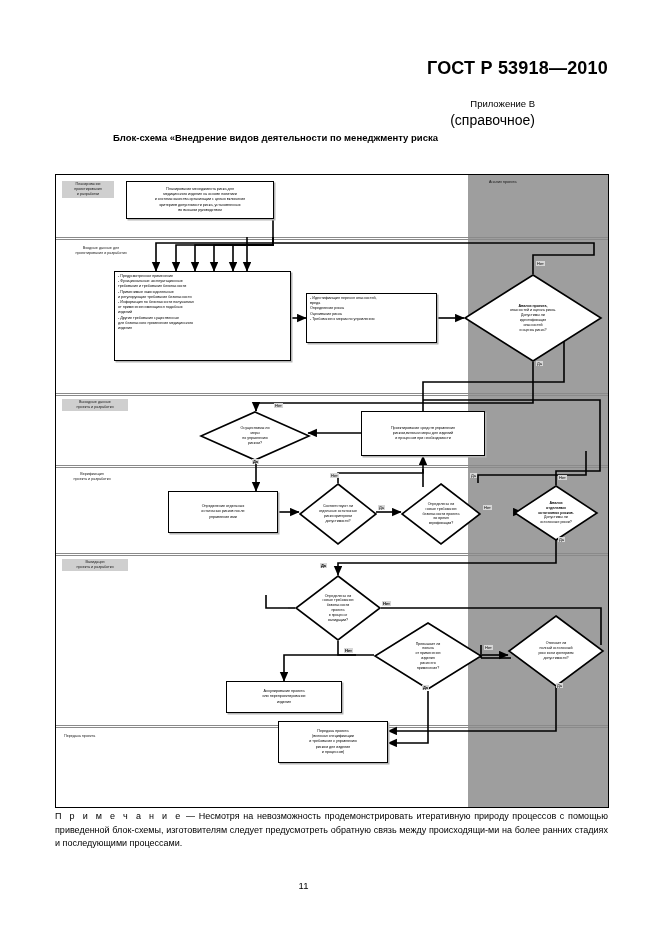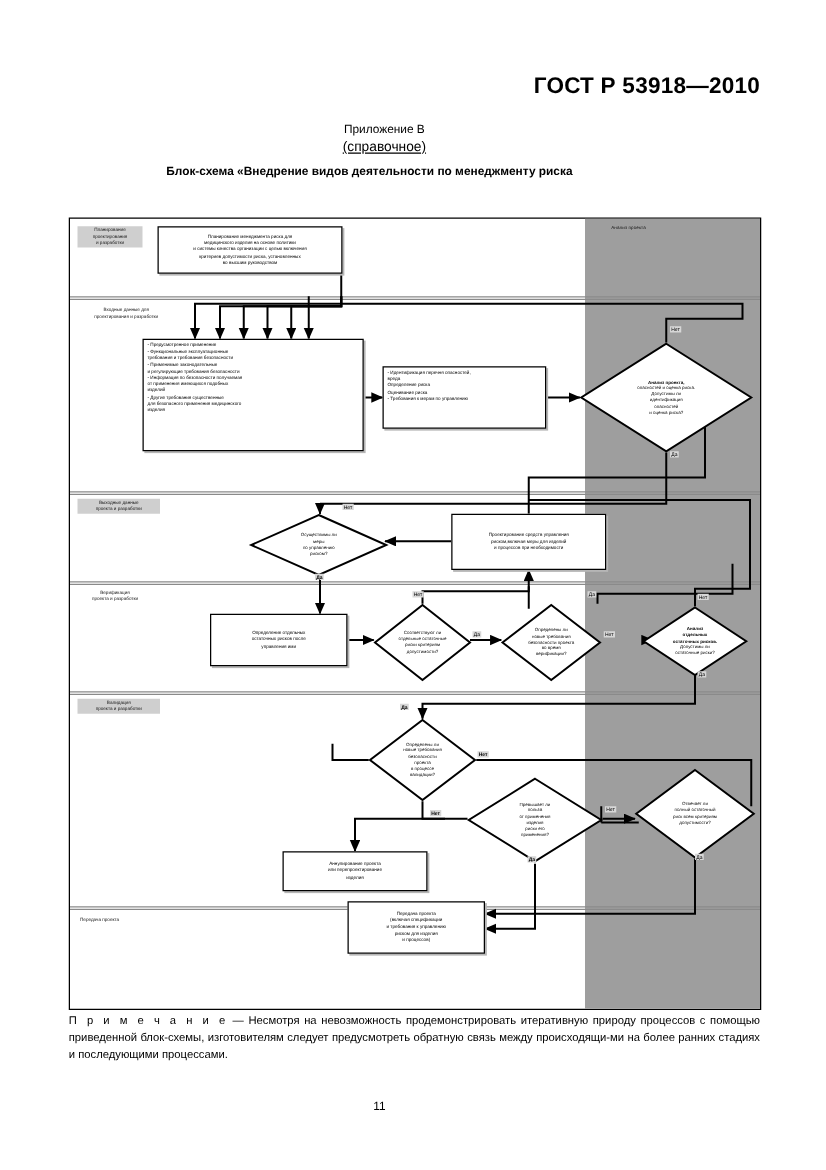--- a/index.html
+++ b/index.html
@@ -11,27 +11,27 @@
     position:relative;
     overflow:hidden;
     -webkit-font-smoothing:none;
   }
   
   .std-code{
     position:absolute;left:0;top:58px;width:608px;
     text-align:right;font-size:18px;font-weight:bold;letter-spacing:.2px;
   }
   .annex-block{
-    position:absolute;left:0;top:98px;width:535px;text-align:center;padding-left:40px;
+    position:absolute;left:0;top:98px;width:535px;text-align:right;
   }
   .annex-line1{font-size:9.5px;margin-bottom:3px;}
-  .annex-line2{font-size:11px;text-decoration:underline;}
+  .annex-line2{font-size:14px;}
   .doc-title{
     position:absolute;left:0;top:131px;width:551px;text-align:center;
-    font-size:9.5px;font-weight:bold;line-height:14px;margin-left:20px;
+    font-size:9.5px;font-weight:bold;line-height:14px;
   }
   
   #diagram{
     position:absolute;left:55px;top:174px;width:552px;height:632px;
     border:1px solid #000;
     background:#fff;
   }
   .grayzone{
     position:absolute;top:0;right:0;width:140px;height:100%;
     background:#9e9e9e;

